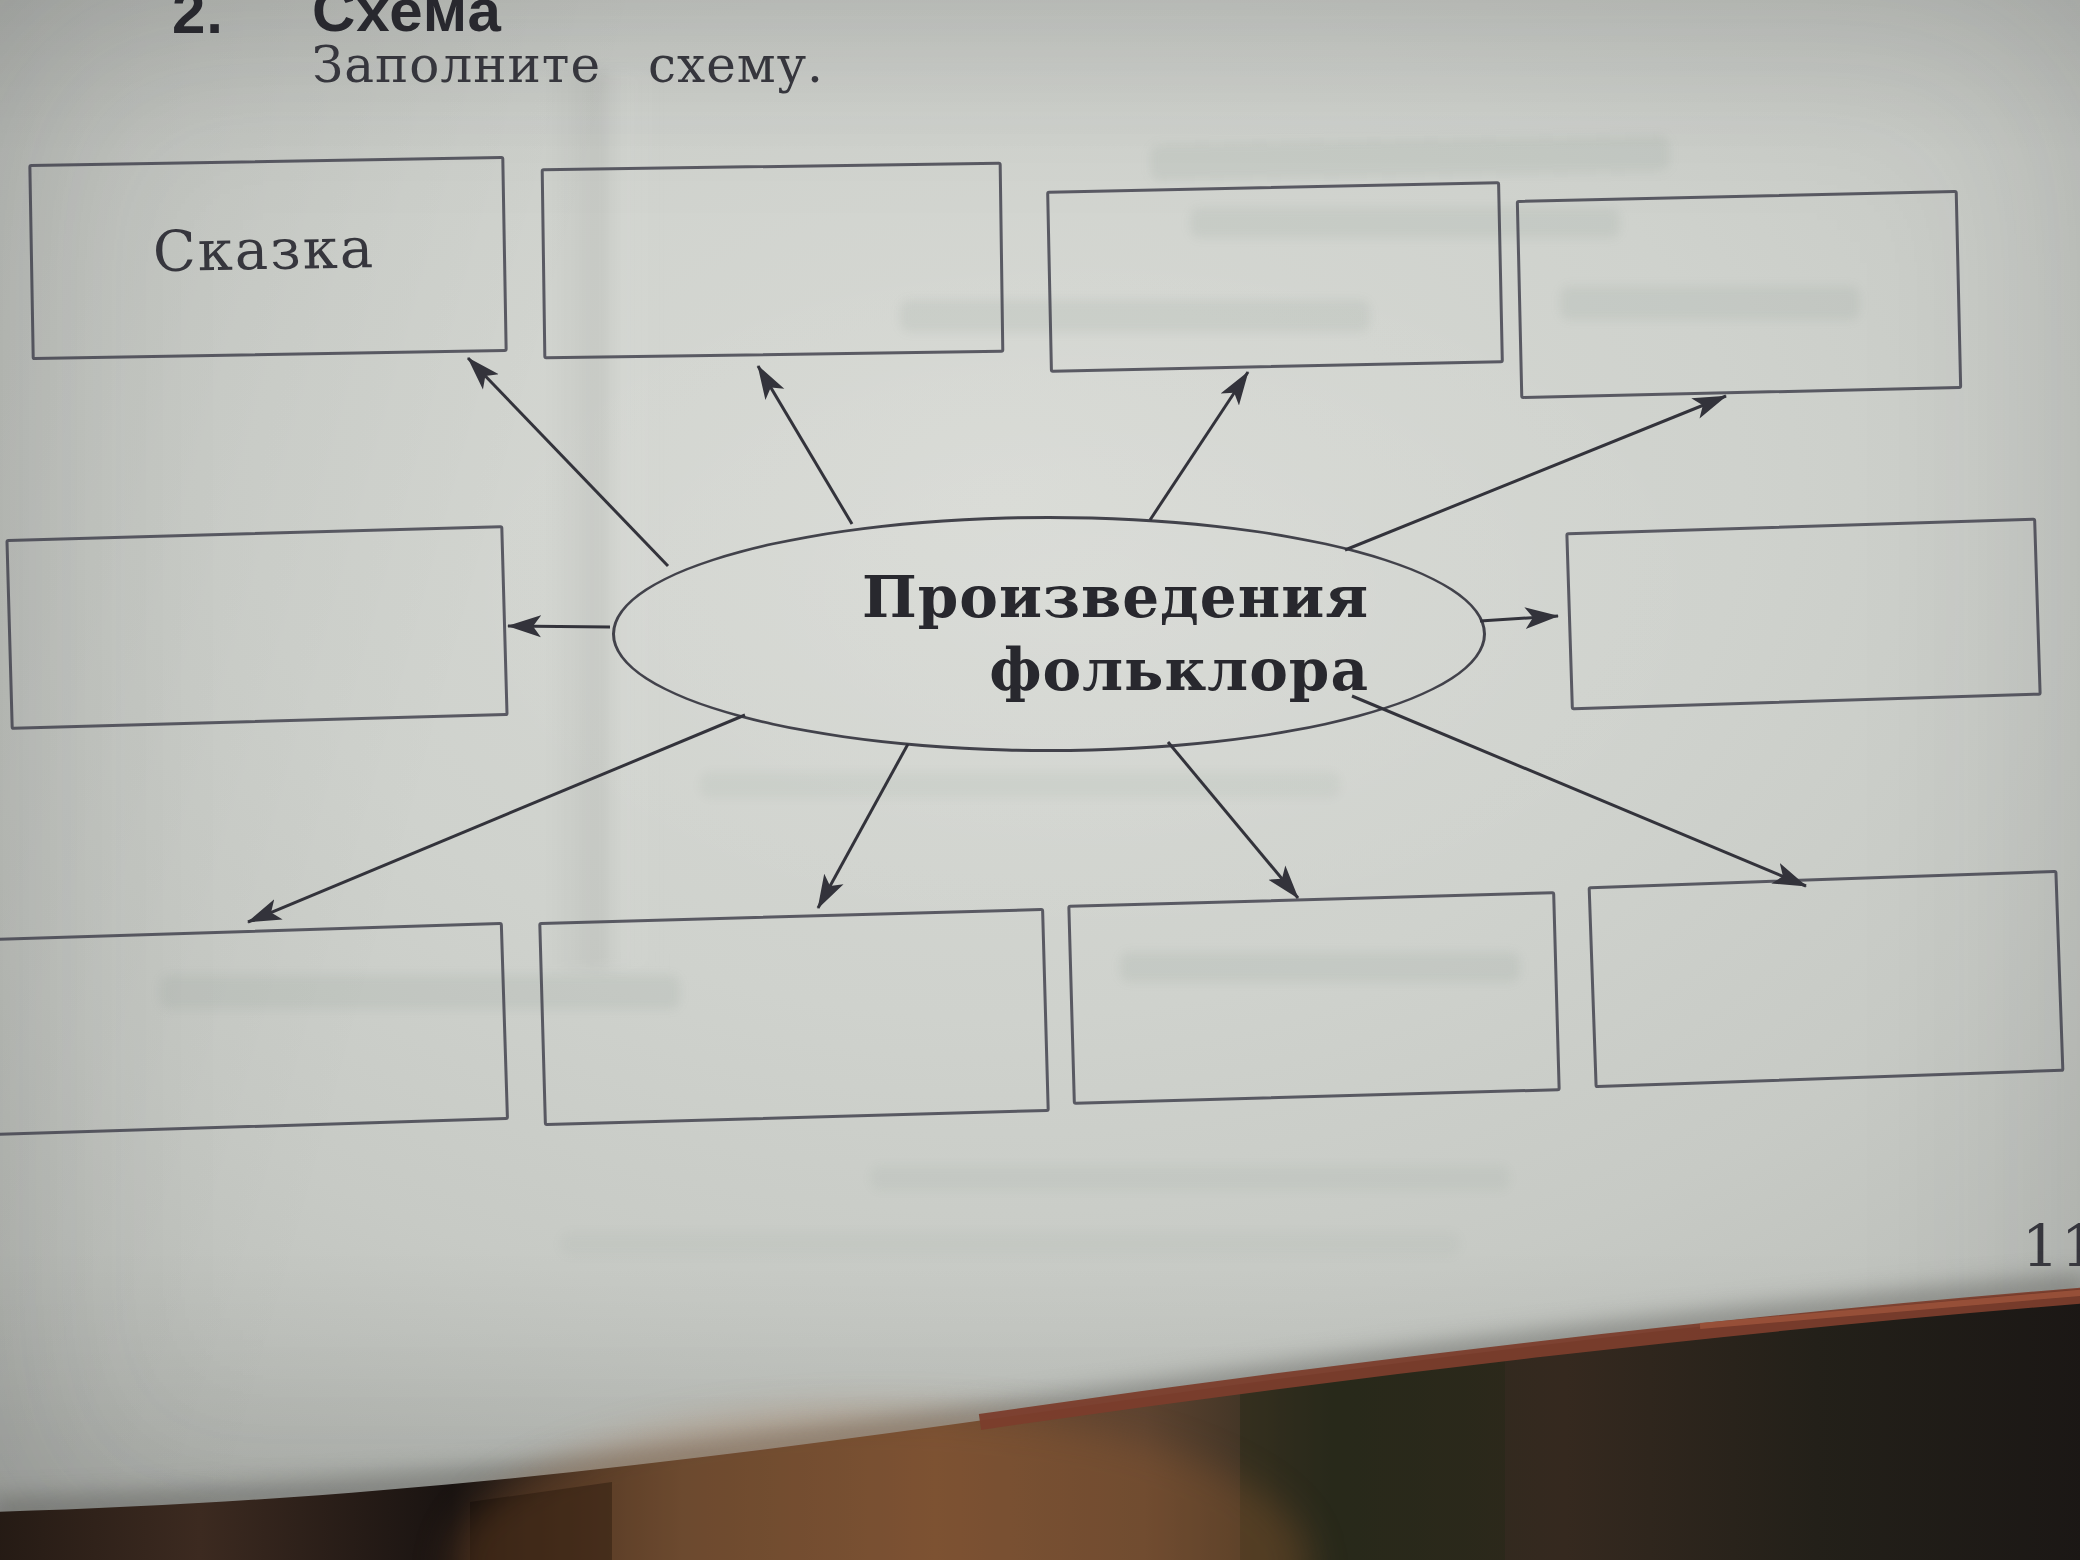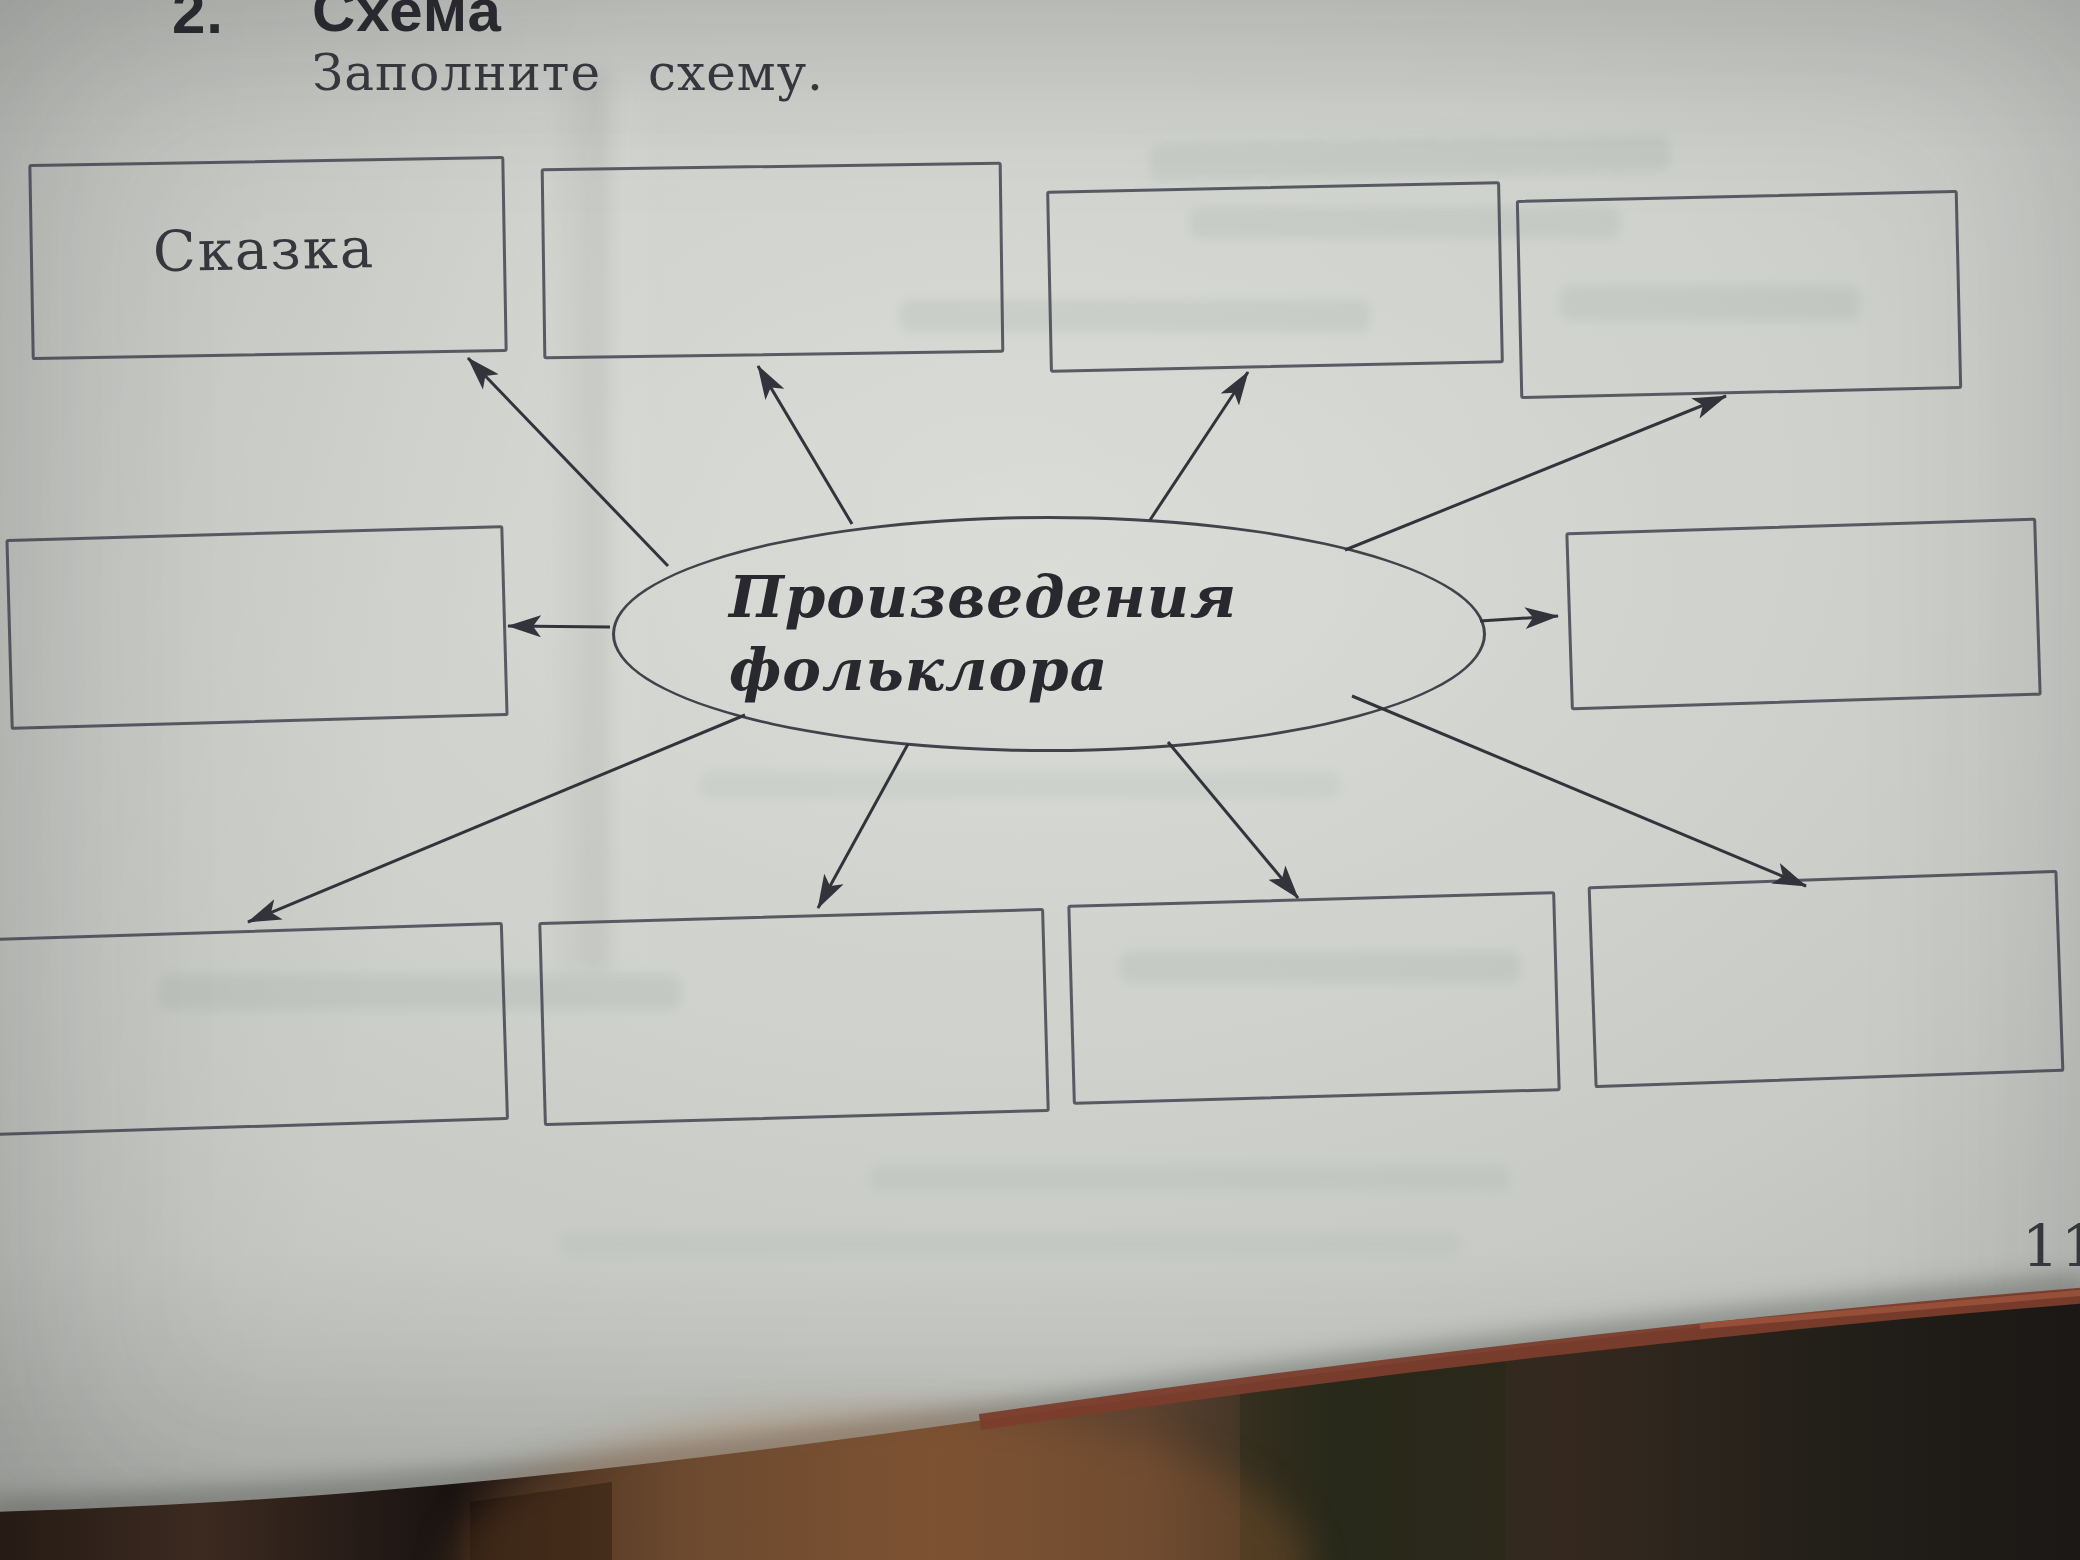--- a/index.html
+++ b/index.html
@@ -19,30 +19,30 @@
   }
   .crease{position:absolute;left:548px;top:70px;width:120px;height:900px;
     background:linear-gradient(90deg, rgba(0,0,0,0) 0%, rgba(0,0,0,0.055) 42%, rgba(255,255,255,0.05) 62%, rgba(0,0,0,0) 100%);
     filter:blur(7px);pointer-events:none;}
   .smudge{position:absolute;background:rgba(108,128,114,0.10);filter:blur(5px);border-radius:10px;pointer-events:none;}
   .hdr-num,.hdr-title{
     position:absolute;font-family:"Liberation Sans", sans-serif;font-weight:bold;
     font-size:60px;color:var(--ink-strong,#2c2c32);letter-spacing:1px;white-space:nowrap;
   }
   .hdr-instruction{
-    position:absolute;left:312px;top:44px;font-size:50px;color:var(--ink,#36363d);
+    position:absolute;left:312px;top:36px;font-size:50px;color:var(--ink,#36363d);
     word-spacing:30px;letter-spacing:1px;white-space:nowrap;
   }
   .fbox{position:absolute;border:3px solid var(--box-border,rgba(62,62,74,0.82));border-radius:3px;
     display:flex;align-items:center;background:transparent;}
   .fbox .lbl{font-size:56px;color:var(--ink,#3a3a40);letter-spacing:2px;padding-left:120px;padding-bottom:18px;white-space:nowrap;}
   .ellipse{
     position:absolute;left:612px;top:516px;width:868px;height:230px;border-radius:50%;
     border:3px solid var(--ellipse-border,rgba(50,50,60,0.9));
-    display:flex;align-items:center;justify-content:center;text-align:left;font-style:italic;
+    display:flex;align-items:center;justify-content:center;text-align:right;
   }
   .ellipse .center-lbl{
     font-size:58px;font-weight:bold;color:var(--ink-strong,#26262c);
     line-height:1.26;max-width:640px;letter-spacing:1px;
   }
   svg.layer{position:absolute;left:0;top:0;pointer-events:none;}
   .pagenum{position:absolute;left:2022px;top:1212px;font-size:58px;color:var(--ink,#2f2f34);letter-spacing:2px;white-space:nowrap;}
 </style>
 </head>
 <body>

